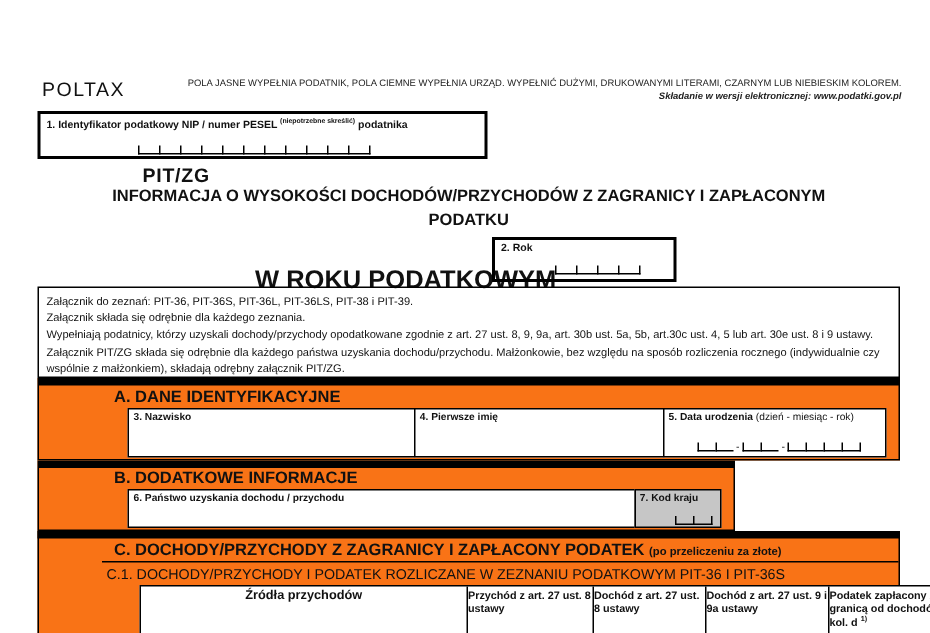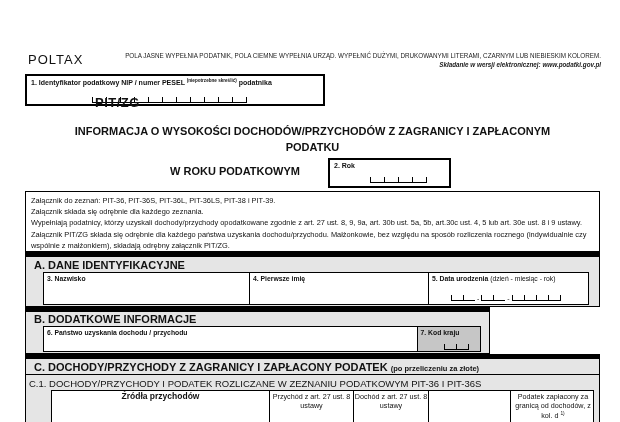--- a/index.html
+++ b/index.html
@@ -17,53 +17,53 @@
   .box-label{font-size:7px;font-weight:bold;padding:2px 0 0 4px;}
   .suplab{font-size:4.6px;vertical-align:super;font-weight:bold;}
 
   
   .strip{position:absolute;display:flex;align-items:flex-end;}
   .cell{width:13px;height:5px;border-bottom:1px solid #000;border-left:1px solid #000;}
   .cell:last-child{border-right:1px solid #000;}
   .cell.sm{width:11px;}
   .dash{font-size:7px;line-height:5px;padding:0 2px;}
 
-  .formcode{left:95px;top:70px;font-size:13px;font-weight:bold;letter-spacing:0.5px;}
+  .formcode{left:95px;top:84px;font-size:13px;font-weight:bold;letter-spacing:0.5px;}
   .title1{left:25px;top:100px;width:575px;text-align:center;font-size:11px;font-weight:bold;}
   .title2{left:25px;top:116px;width:575px;text-align:center;font-size:11px;font-weight:bold;}
-  .roklabel{left:170px;top:140px;font-size:11px;font-weight:bold;}
+  .roklabel{left:170px;top:152px;font-size:17px;font-weight:bold;}
   .box2{left:328px;top:133px;width:123px;height:30px;border:2px solid #000;box-sizing:border-box;}
 
   
   .instr{left:25px;top:166px;width:575px;height:61px;border:1px solid #000;box-sizing:border-box;
          padding:3px 5px;font-size:7.4px;line-height:11.2px;}
 
   
-  .sec{box-sizing:border-box;border:1px solid #000;border-top:5px solid #000;background:#e5e5e5;}
+  .sec{box-sizing:border-box;border:1px solid #000;border-top:5px solid #000;background:#f97316;padding-left:42px;}
   .secA{left:25px;top:227px;width:575px;height:55px;}
   .secB{left:25px;top:282px;width:465px;height:47px;}
   .secC{left:25px;top:329px;width:575px;height:93px;border-bottom:none;}
   .sechead{font-size:11px;font-weight:bold;padding:2px 0 1px 8px;}
   .fieldrow{display:flex;margin-left:17px;margin-right:9px;}
   .fbox{box-sizing:border-box;border:1px solid #000;margin-right:-1px;position:relative;background:#fff;}
   .flabel{font-size:6.8px;font-weight:bold;padding:2px 0 0 3px;}
   .fhint{font-weight:normal;}
   .rowA .fbox{height:33px;}
   .rowB .fbox{height:26px;}
   .gray{background:#c6c6c6;}
 
   
   .cnote{font-size:7.5px;font-weight:bold;}
   .c1row{border-top:1px solid #000;font-size:9.5px;padding:3px 0 0 3px;height:16px;box-sizing:border-box;}
   .ztable{margin-left:25px;width:543px;border:1px solid #000;box-sizing:border-box;background:#fff;}
   .thead,.letters{display:grid;grid-template-columns:218px 84px 75px 82px 84px;}
   .thead > div{border-right:1px solid #000;position:relative;box-sizing:border-box;height:46px;}
   .thead > div:last-child{border-right:none;}
   .cola{display:flex;align-items:flex-start;justify-content:center;font-size:8.5px;font-weight:bold;}
-  .colm{font-size:7.2px;font-weight:normal;text-align:center;line-height:8.5px;padding-top:2px;}
+  .colm{font-size:7.2px;font-weight:bold;line-height:8.5px;padding-top:2px;}
   .curr{position:absolute;bottom:0;left:0;right:0;height:9px;display:flex;justify-content:flex-end;
         align-items:flex-end;font-size:6.5px;font-weight:bold;line-height:8px;}
   .curr .zl{margin-right:3px;}
   .curr .tick{border-left:1px solid #000;height:8px;}
   .curr .gr{width:16px;text-align:center;}
   .letters{border-top:1px solid #000;}
   .letters > div{border-right:1px solid #000;text-align:center;font-size:6.5px;line-height:8px;height:8px;}
   .letters > div:last-child{border-right:none;}
   .supe{font-size:4.8px;vertical-align:super;}
 </style>
@@ -188,20 +188,21 @@
         </div>
         <div>
           <div class="colm">Dochód z art. 27 ust. 8 ustawy</div>
           <div class="curr">
             <span class="zl">zł,</span>
             <span class="tick"></span>
             <span class="gr">gr</span>
           </div>
         </div>
         <div>
+          <div class="colm">Dochód z art. 27 ust. 9 i 9a ustawy</div>
           <div class="curr">
             <span class="zl">zł,</span>
             <span class="tick"></span>
             <span class="gr">gr</span>
           </div>
         </div>
         <div>
           <div class="colm">
             <span>Podatek zapłacony za granicą od dochodów, z kol. d</span>
             <span class="supe">1)</span>

